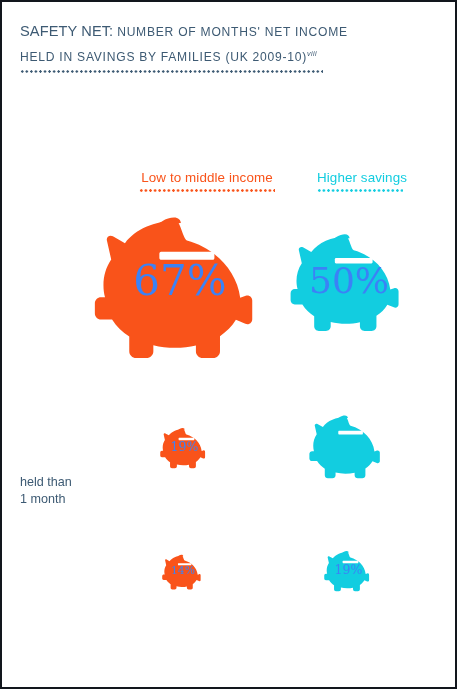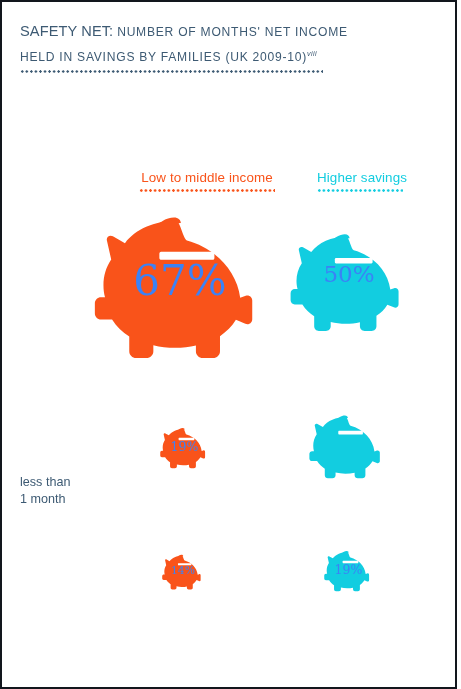--- a/index.html
+++ b/index.html
@@ -169,21 +169,21 @@
     <span class="ch-label">Low to middle income</span>
     <span class="ch-rule"></span>
   </div>
   <div class="col-head" id="col-head-high">
     <span class="ch-label">Higher savings</span>
     <span class="ch-rule"></span>
   </div>
 
   <div class="row" id="row-0">
     <div class="row-label">
-      <span>less than</span>
+      <span>held than</span>
       <span>1 month</span>
     </div>
     <div class="pig-cell" style="left:92px;">
       <div class="pig-wrap pig" style="width:172px;height:150px;">
           <svg viewBox="0 0 200 175" preserveAspectRatio="none">
             <g>
               <path d="M93,4 C84,4 74,10 68,20 C78,14 90,11 101,10.6 C101,7 98,4 93,4 Z" fill="#f9531a"></path>
               <path d="M96,8 C70,8 48,18 36,34 L22,26 C18,24 14,27 15,31 L20,53 C14,62 11,72 11,83 C11,88 11.6,93 12.8,97 L8,97 C4.2,97 1,100.2 1,104 L1,116 C1,119.8 4.2,123 8,123 L21,123 C26,131 33,138 41,143 L41,160 C41,164.4 44.6,168 49,168 L61,168 C65.4,168 69,164.4 69,160 L69,153 C77,155 85.5,156 94.5,156 C103,156 111,155 118.5,153.3 L118.5,160 C118.5,164.4 122.1,168 126.5,168 L138.5,168 C142.9,168 146.5,164.4 146.5,160 L146.5,142.5 C154,137.5 160.5,131 165,123.5 L176,128 C180,129.7 184,127 184,122.7 L184,101 C184,96.8 180.2,94 176.4,95.4 L170,97.8 C166,66 141,40 108,31 C104,29.8 100,9 96,8 Z" fill="#f9531a"></path>
               <path d="M78,44 C77,44 76,45 76,46.5 L76,51 C76,52.5 77,53.5 78,53.5 L138,53.5 C139.2,53.5 140,52.5 140,51 L140,46.5 C140,45 139.2,44 138,44 Z" fill="#ffffff"></path>
             </g>
@@ -193,21 +193,21 @@
     </div>
     <div class="pig-cell" style="left:288px;">
       <div class="pig-wrap pig" style="width:118px;height:103px;top:18px;position:relative;">
           <svg viewBox="0 0 200 175" preserveAspectRatio="none">
             <g>
               <path d="M93,4 C84,4 74,10 68,20 C78,14 90,11 101,10.6 C101,7 98,4 93,4 Z" fill="#12cde0"></path>
               <path d="M96,8 C70,8 48,18 36,34 L22,26 C18,24 14,27 15,31 L20,53 C14,62 11,72 11,83 C11,88 11.6,93 12.8,97 L8,97 C4.2,97 1,100.2 1,104 L1,116 C1,119.8 4.2,123 8,123 L21,123 C26,131 33,138 41,143 L41,160 C41,164.4 44.6,168 49,168 L61,168 C65.4,168 69,164.4 69,160 L69,153 C77,155 85.5,156 94.5,156 C103,156 111,155 118.5,153.3 L118.5,160 C118.5,164.4 122.1,168 126.5,168 L138.5,168 C142.9,168 146.5,164.4 146.5,160 L146.5,142.5 C154,137.5 160.5,131 165,123.5 L176,128 C180,129.7 184,127 184,122.7 L184,101 C184,96.8 180.2,94 176.4,95.4 L170,97.8 C166,66 141,40 108,31 C104,29.8 100,9 96,8 Z" fill="#12cde0"></path>
               <path d="M78,44 C77,44 76,45 76,46.5 L76,51 C76,52.5 77,53.5 78,53.5 L138,53.5 C139.2,53.5 140,52.5 140,51 L140,46.5 C140,45 139.2,44 138,44 Z" fill="#ffffff"></path>
             </g>
           </svg>
-        <div class="pig-value" style="top:31px;font-size:23px;">50%</div>
+        <div class="pig-value" style="top:31px;font-size:36px;">50%</div>
       </div>
     </div>
   </div>
 
   <div class="row" id="row-1">
 
     <div class="pig-cell" style="left:158px;">
       <div class="pig-wrap pig" style="width:49px;height:43px;top:13px;position:relative;">
           <svg viewBox="0 0 200 175" preserveAspectRatio="none">
             <g>

